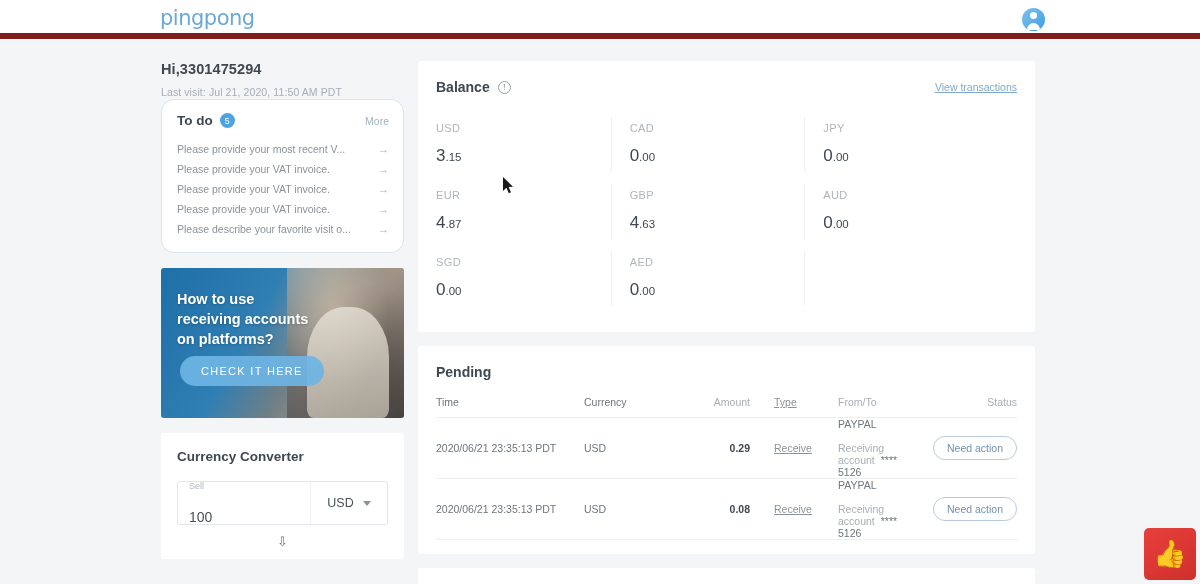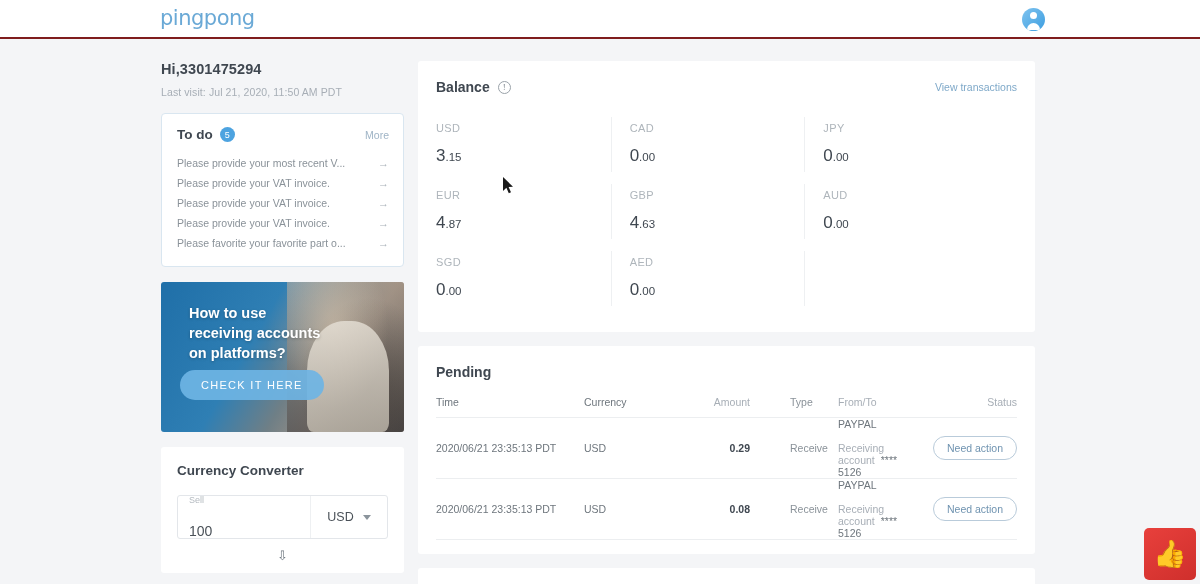--- a/index.html
+++ b/index.html
@@ -8,21 +8,21 @@
     font-family: "Liberation Sans", sans-serif;
     background: #f4f5f7;
     overflow: hidden;
   }
   .page { position: relative; width: 1200px; height: 584px; }
 
   
   .header {
     height: 39px; background: #ffffff;
     display: flex; align-items: center;
-    border-bottom: 2px solid #7f1d1d;
+    border-bottom: 6px solid #7f1d1d;
     position: relative;
   }
   .logo {
     position: absolute; left: 160px; top: 6px;
     font-size: 21px; letter-spacing: -0.5px;
     color: #6aa9d6; font-weight: 400;
     font-family: "DejaVu Sans", sans-serif;
   }
   .nav { position: absolute; left: 308px; top: 0; height: 39px; display: flex; align-items: center; }
   .nav-item {
@@ -48,22 +48,22 @@
 
   
   .body { position: relative; height: 545px; }
 
   
   .left { position: absolute; left: 161px; top: 22px; width: 243px; }
   .greeting { font-size: 14.5px; font-weight: bold; color: #3f4750; letter-spacing: 0.1px; }
   .last-visit { font-size: 10.5px; color: #a7aeb6; margin-top: 9px; letter-spacing: 0.1px; }
 
   .todo-card {
-    margin-top: 15px; background: #fff;
-    border: 1px solid #d9e6f0; border-radius: 4px;
+    margin-top: 1px; background: #fff;
+    border: 1px solid #d9e6f0; border-radius: 13px;
     padding: 13px 14px 13px 15px;
   }
   .todo-head { display: flex; align-items: center; }
   .todo-title { font-size: 13.5px; color: #3f4750; font-weight: bold; }
   .todo-badge {
     width: 15px; height: 15px; border-radius: 50%;
     background: #4da3e0; color: #fff; font-size: 9px;
     display: flex; align-items: center; justify-content: center;
     margin-left: 7px;
   }
@@ -92,21 +92,21 @@
       radial-gradient(ellipse at 70% 70%, rgba(60,55,50,0.55), transparent 60%),
       linear-gradient(160deg, rgba(210,185,160,0.5), rgba(40,40,45,0.6));
   }
   .banner::after {
     content:""; position:absolute; right:6%; bottom:0; width:34%; height:74%;
     border-radius: 45% 45% 8% 8%;
     background: linear-gradient(170deg, #e6e0d6, #b9b2a6);
     opacity: 0.85;
   }
   .banner-txt {
-    position: absolute; left: 28px; top: 22px; z-index: 3;
+    position: absolute; left: 16px; top: 22px; z-index: 3;
     color: #fff; font-size: 14.5px; font-weight: bold; line-height: 1.37;
     text-shadow: 0 1px 3px rgba(0,0,0,0.25);
   }
   .banner-btn {
     position: absolute; left: 19px; bottom: 32px; z-index: 3;
     background: rgba(110,180,228,0.92);
     color: #fff; font-size: 11px; letter-spacing: 1.3px;
     padding: 9px 21px; border-radius: 18px;
   }
 
@@ -136,21 +136,21 @@
   .card { background: #fff; border-radius: 3px; }
 
   .card-head { display: flex; align-items: center; padding: 18px 18px 0 18px; }
   .card-title { font-size: 14px; color: #3f4750; font-weight: bold; }
   .info-icon {
     width: 13px; height: 13px; border-radius: 50%;
     border: 1px solid #9aa2a9; color: #7d858c;
     font-size: 9px; line-height: 11px; text-align: center;
     margin-left: 8px; font-family: "Liberation Serif", serif;
   }
-  .head-link { margin-left: auto; font-size: 10.5px; color: #7fa9c9; cursor: pointer; }
+  .head-link { margin-left: auto; font-size: 10.5px; color: #7fa9c9; cursor: pointer; text-decoration: underline; }
 
   
   .bal-grid { display: flex; flex-wrap: wrap; padding: 16px 18px 20px 18px; }
   .bal-cell { width: 33.33%; padding: 11px 0 12px 0; position: relative; }
   .bal-cell.divider::after {
     content: ""; position: absolute; right: 18px; top: 6px; bottom: 6px;
     width: 1px; background: #eef0f2;
   }
   .bal-code { font-size: 11px; color: #aeb5bb; letter-spacing: 0.4px; }
   .bal-amt { margin-top: 12px; color: #3f4750; }
@@ -163,21 +163,21 @@
     display: flex; font-size: 10.5px; color: #a7aeb6;
     padding: 16px 0 9px 0; border-bottom: 1px solid #eceef0;
   }
   .tbl-row {
     display: flex; align-items: center; font-size: 10.5px;
     border-bottom: 1px solid #eceef0; min-height: 50px;
   }
   .c-time { width: 148px; color: #6e767d; }
   .c-cur  { width: 92px; color: #6e767d; }
   .c-amt  { width: 74px; text-align: right; color: #3f4750; font-weight: bold; }
-  .c-type { width: 76px; padding-left: 40px; color: #8a9299; }
+  .c-type { width: 76px; padding-left: 24px; color: #8a9299; text-decoration: underline; }
   .c-from { flex: 1; padding-left: 12px; }
   .c-status { width: 104px; display: flex; justify-content: flex-end; }
   .tbl-head .c-amt { font-weight: normal; color: #a7aeb6; }
   .from-top { color: #6e767d; }
   .from-bot { color: #a7aeb6; margin-top: 12px; }
   .from-bot b { color: #6e767d; font-weight: normal; margin-left: 6px; }
   .need-btn {
     border: 1px solid #b9cbda; border-radius: 14px;
     color: #6f93b0; font-size: 10.5px; padding: 5px 13px;
     background: #fff; cursor: pointer; white-space: nowrap;
@@ -235,21 +235,21 @@
           </div>
           <div class="todo-item">
             <span class="txt">Please provide your VAT invoice.</span>
             <span class="todo-arrow">→</span>
           </div>
           <div class="todo-item">
             <span class="txt">Please provide your VAT invoice.</span>
             <span class="todo-arrow">→</span>
           </div>
           <div class="todo-item">
-            <span class="txt">Please favorite your favorite part o...</span>
+            <span class="txt">Please describe your favorite visit o...</span>
             <span class="todo-arrow">→</span>
           </div>
         </div>
       </div>
 
       <div class="banner">
         <div class="banner-txt">
           <div>How to use</div>
           <div>receiving accounts</div>
           <div>on platforms?</div>

